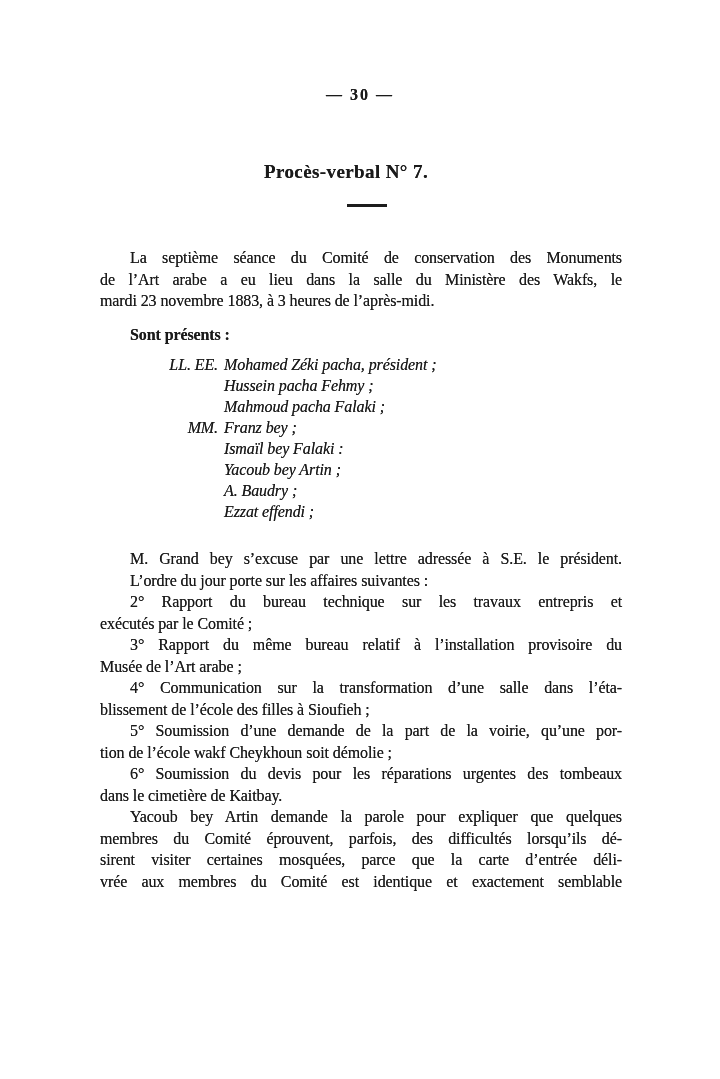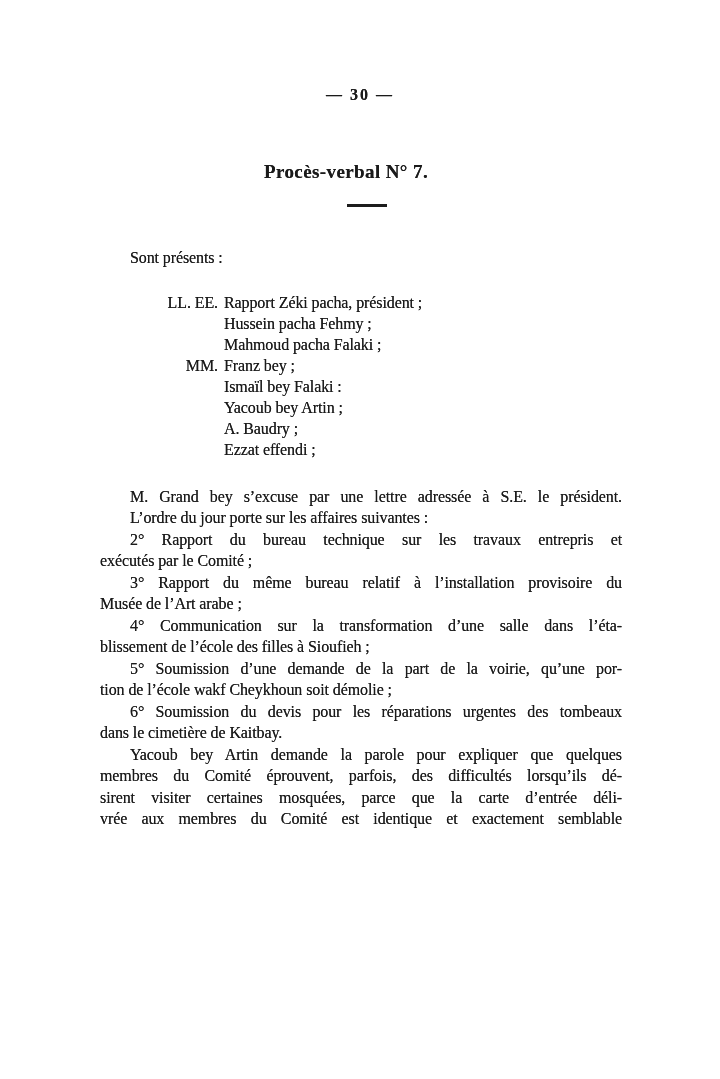--- a/index.html
+++ b/index.html
@@ -58,26 +58,26 @@
     letter-spacing: -0.1px;
   }
   .para { margin: 0; }
   .line {
     text-align: justify;
     text-align-last: justify;
   }
   .line.end { text-align-last: left; }
   .line.first { text-indent: 30px; }
   .intro { margin-bottom: 12px; }
-  .presents { margin-bottom: 23px; }
+  .presents { margin-bottom: 9px; font-weight: bold; }
   .attendees {
     margin-bottom: 26px;
     line-height: 21px;
   }
-  .att-group { display: flex; }
+  .att-group { display: flex; font-style: italic; }
   .att-label {
     width: 118px;
     text-align: right;
     flex: 0 0 118px;
   }
   .att-names {
     flex: 1;
     margin-left: 6px;
   }
 </style>
@@ -87,30 +87,35 @@
 <div class="page ink">
 
   <div class="page-number">— 30 —</div>
 
   <h1 class="doc-title">Procès-verbal N° 7.</h1>
 
   <div class="title-rule"></div>
 
   <div class="body-col">
 
+    <div class="para intro">
+      <div class="line first">La septième séance du Comité de conservation des Monuments</div>
+      <div class="line">de l’Art arabe a eu lieu dans la salle du Ministère des Wakfs, le</div>
+      <div class="line end">mardi 23 novembre 1883, à 3 heures de l’après-midi.</div>
+    </div>
 
     <div class="para presents">
       <div class="line first end">Sont présents :</div>
     </div>
 
     <div class="attendees">
       <div class="att-group">
         <div class="att-label">LL. EE.</div>
         <div class="att-names">
-          <div>Rapport Zéki pacha, président ;</div>
+          <div>Mohamed Zéki pacha, président ;</div>
           <div>Hussein pacha Fehmy ;</div>
           <div>Mahmoud pacha Falaki ;</div>
         </div>
       </div>
       <div class="att-group">
         <div class="att-label">MM.</div>
         <div class="att-names">
           <div>Franz bey ;</div>
           <div>Ismaïl bey Falaki :</div>
           <div>Yacoub bey Artin ;</div>

